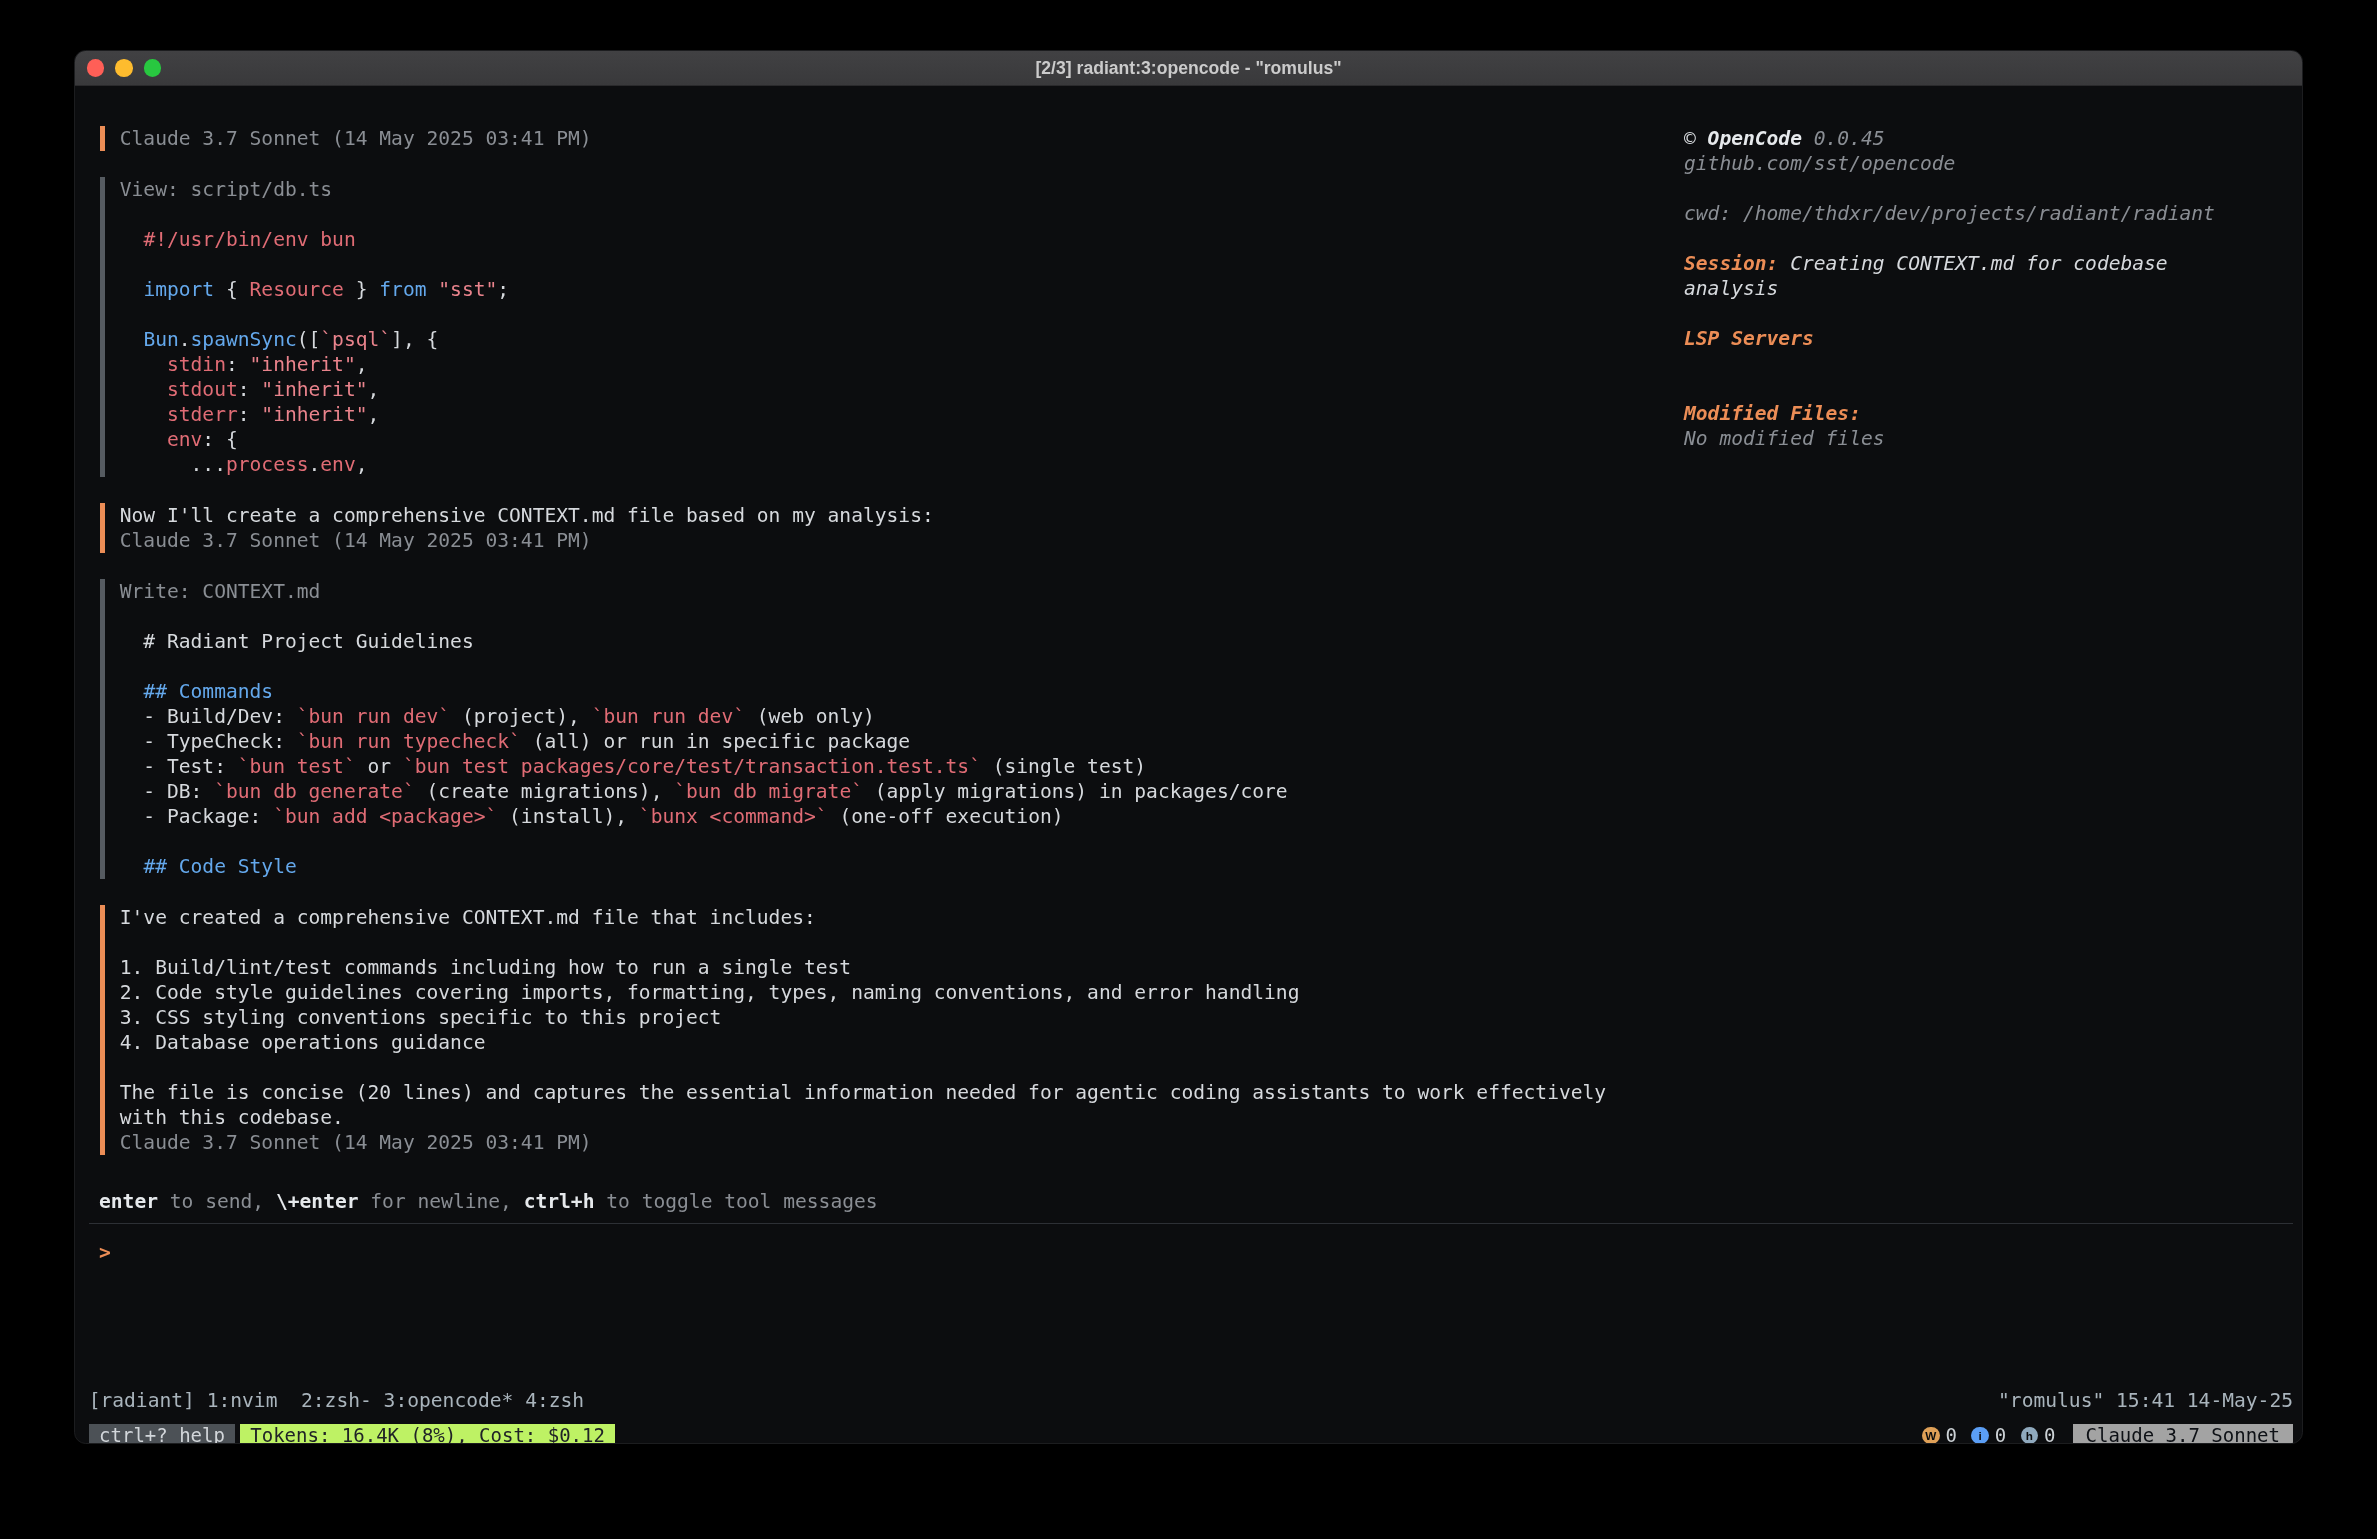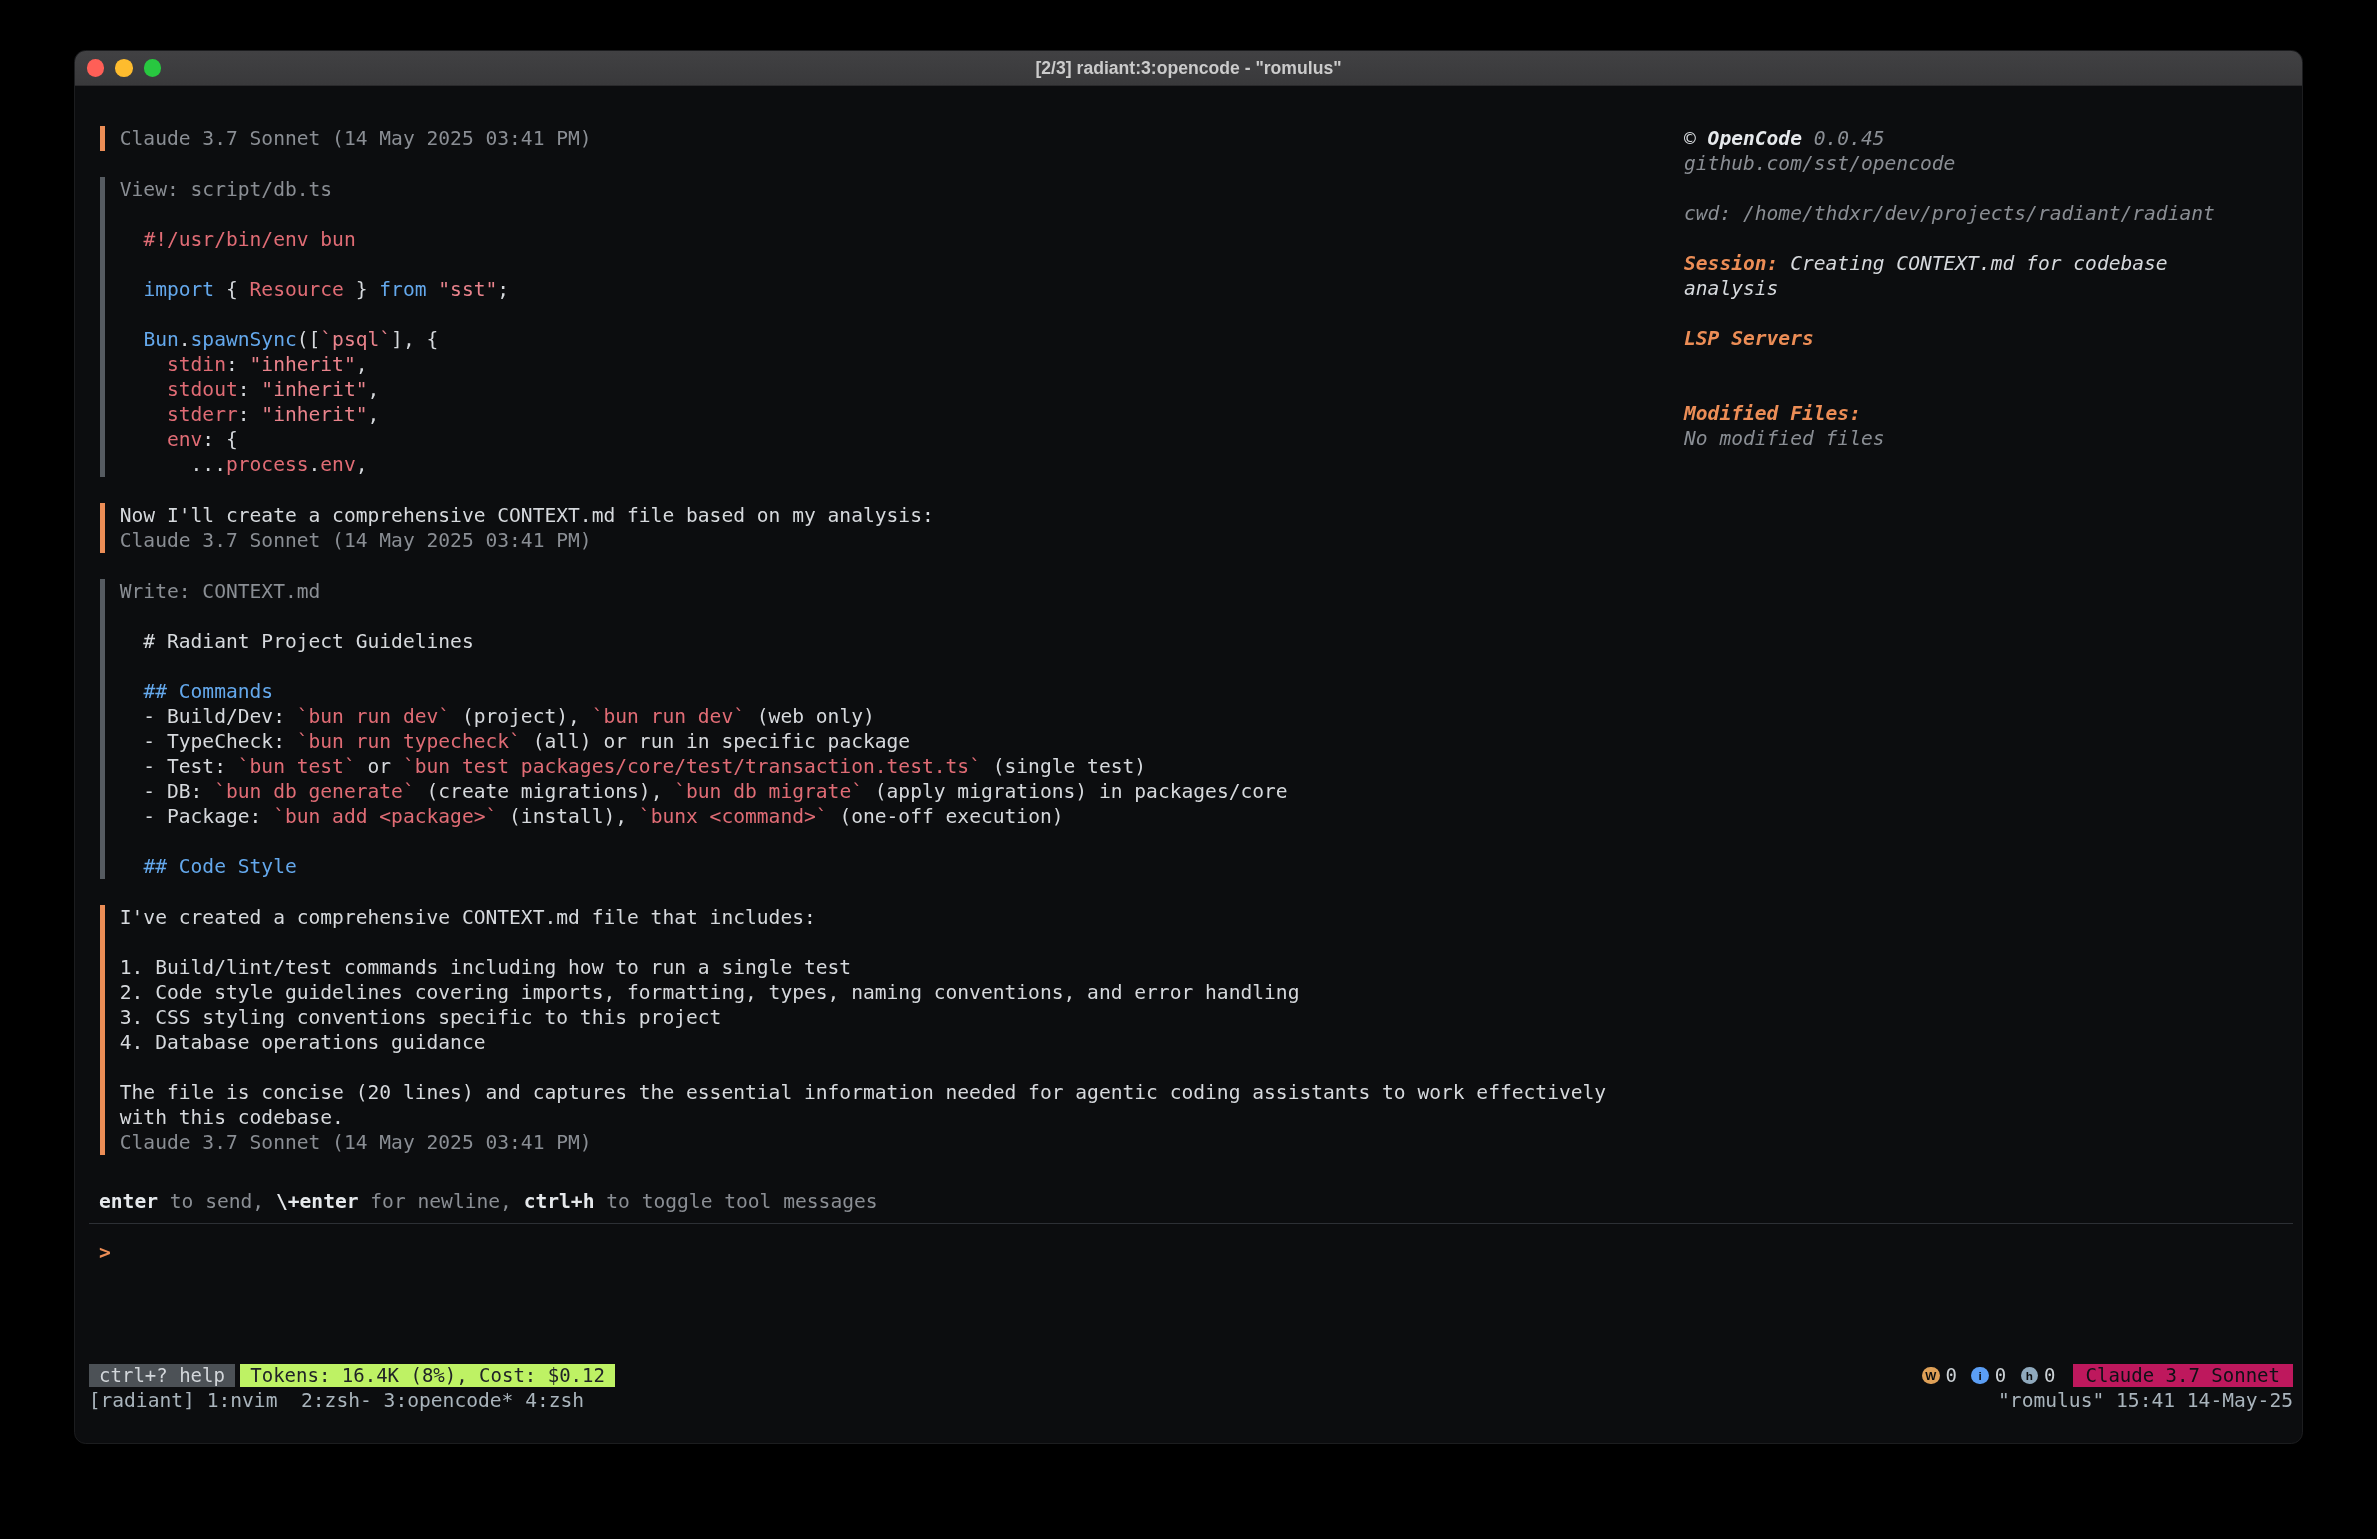--- a/index.html
+++ b/index.html
@@ -56,21 +56,21 @@
   .block.tool      { border-left-color:#565b61; }
 
   .sidebar { position:absolute; left:1609px; top:40px; width:607px;font-style:italic; }
 
   .helpline   { position:absolute; left:24px; top:1103px; }
   .divider    { position:absolute; left:13.7px; right:9px; top:1137px; height:1.3px; background:#2d3035; }
   .promptline { position:absolute; left:24px; top:1154px; }
   .prompt-symbol { color:#ec8d56; font-weight:bold; }
 
   .statusbar {
-    position:absolute; left:13.7px; right:9px; top:1278px; height:23px;
+    position:absolute; left:13.7px; right:9px; top:1338px; height:23px;
     display:flex; align-items:center;
     font-size:19px;
   }
   .chip {
     height:23px; display:flex; align-items:center;
     padding:0 10.4px; white-space:pre;
   }
   .chip-help   { background:#4c5156; color:#d2d6da; }
   .chip-tokens { background:#bef264; color:#202327; margin-left:4.6px; }
   .flex-spacer { flex:1; }
@@ -79,21 +79,21 @@
   .badge-circle {
     width:17.6px; height:17.6px; border-radius:50%;
     display:flex; align-items:center; justify-content:center;
     color:#0b0c0e; font-size:11.7px; font-weight:bold;
     font-family:"Liberation Sans", sans-serif;
   }
   .badge-w { background:#dfa057; }
   .badge-i { background:#5b9ef5; }
   .badge-h { background:#8fa9bd; }
   .badge-count { color:#cdd2d6; }
-  .chip-model  { background:#be185d; color:#0e1116; padding:0 13px; }
+  .chip-model  { background:#a3a3a3; color:#0e1116; padding:0 13px; }
 
   .tmuxbar {
     position:absolute; left:13.7px; right:9px; top:1302px; height:25px;
     display:flex; justify-content:space-between; align-items:center;
     color:#a9b4bc; white-space:pre;
   }
 </style>
 </head>
 <body>
 

